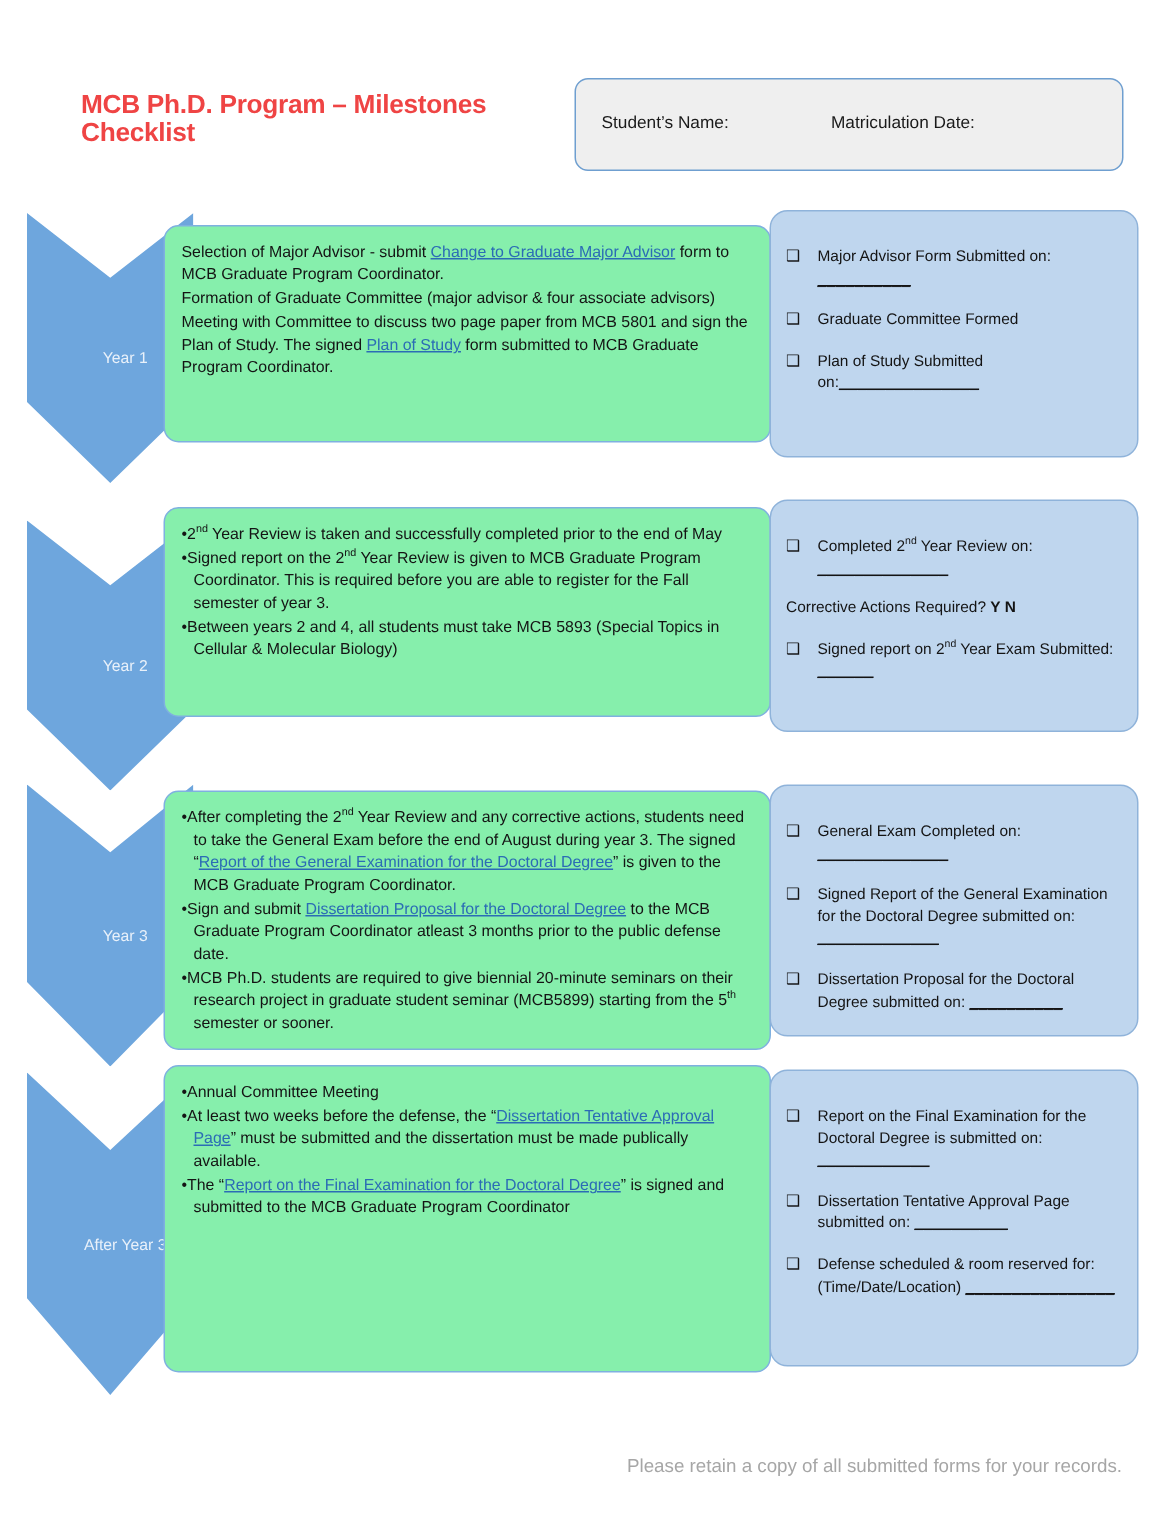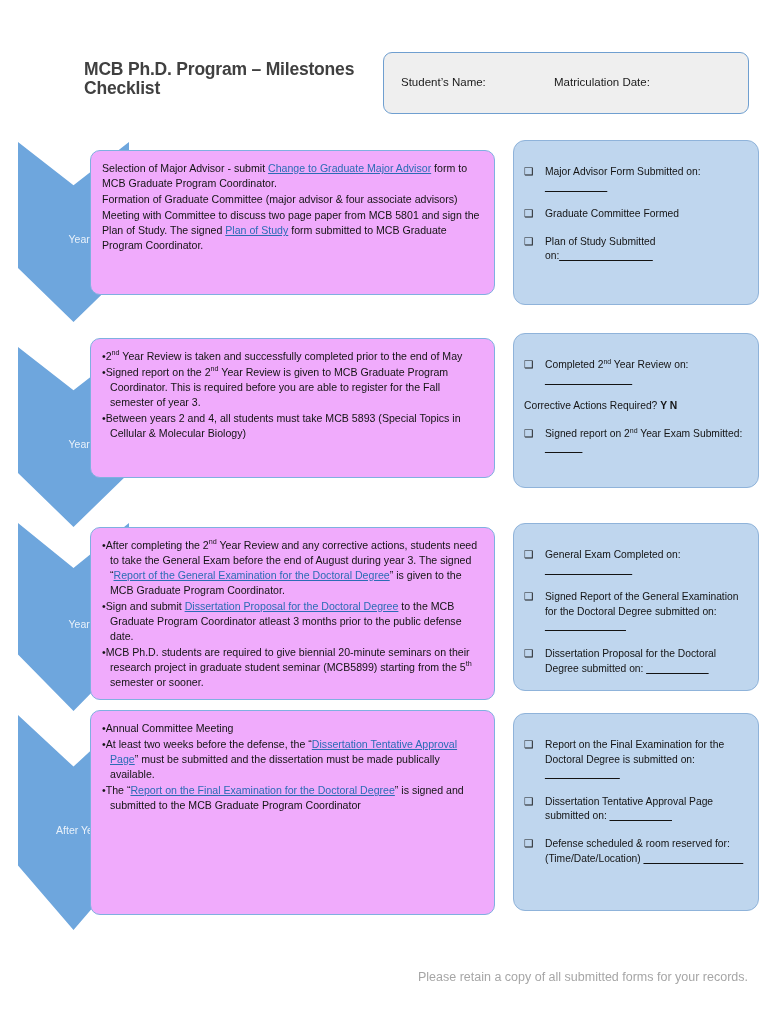--- a/index.html
+++ b/index.html
@@ -21,24 +21,23 @@
   }
 
   
   .doc-title {
     position: absolute;
     left: 54px;
     top: 60px;
     width: 320px;
     font-size: 17.5px;
     font-weight: bold;
-    color: #404040;
+    color: #ef4444;
     letter-spacing: -0.2px;
     line-height: 1.1;
-    margin-left: 30px;
   }
   .student-box {
     position: absolute;
     left: 383px;
     top: 40px;
     width: 366px;
     height: 62px;
     background: #efefef;
     border: 1.4px solid #6f9fd0;
     border-radius: 9px;
@@ -71,23 +70,23 @@
     font-size: 10.5px;
     color: #e9f1fa;
     text-align: center;
     padding-top: 14px;
     white-space: nowrap;
   }
 
   
   .tbox {
     position: absolute;
-    left: 90px;
+    left: 109px;
     width: 405px;
-    background: #f0abfc;
+    background: #86efac;
     border: 1.1px solid #7fb0e0;
     border-radius: 10px;
     box-sizing: border-box;
     padding: 10px 11px 8px 11px;
   }
   .tbox p {
     margin: 0 0 1px 0;
     font-size: 10.6px;
     line-height: 1.42;
     color: #141414;

